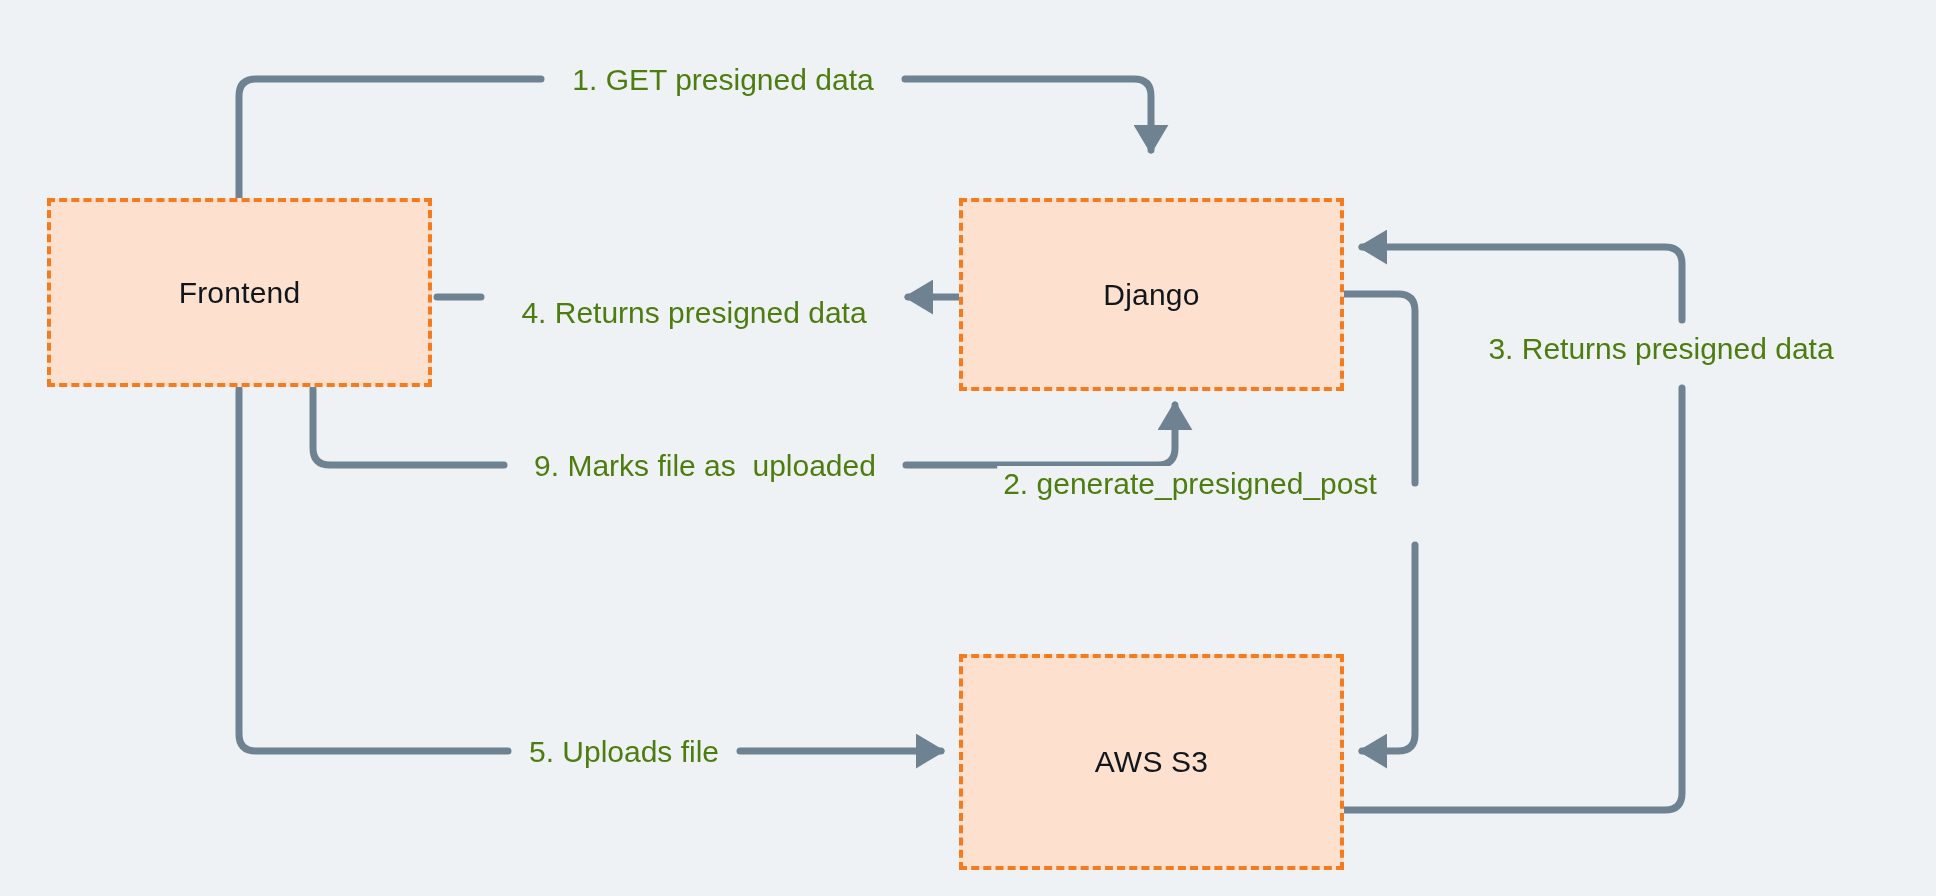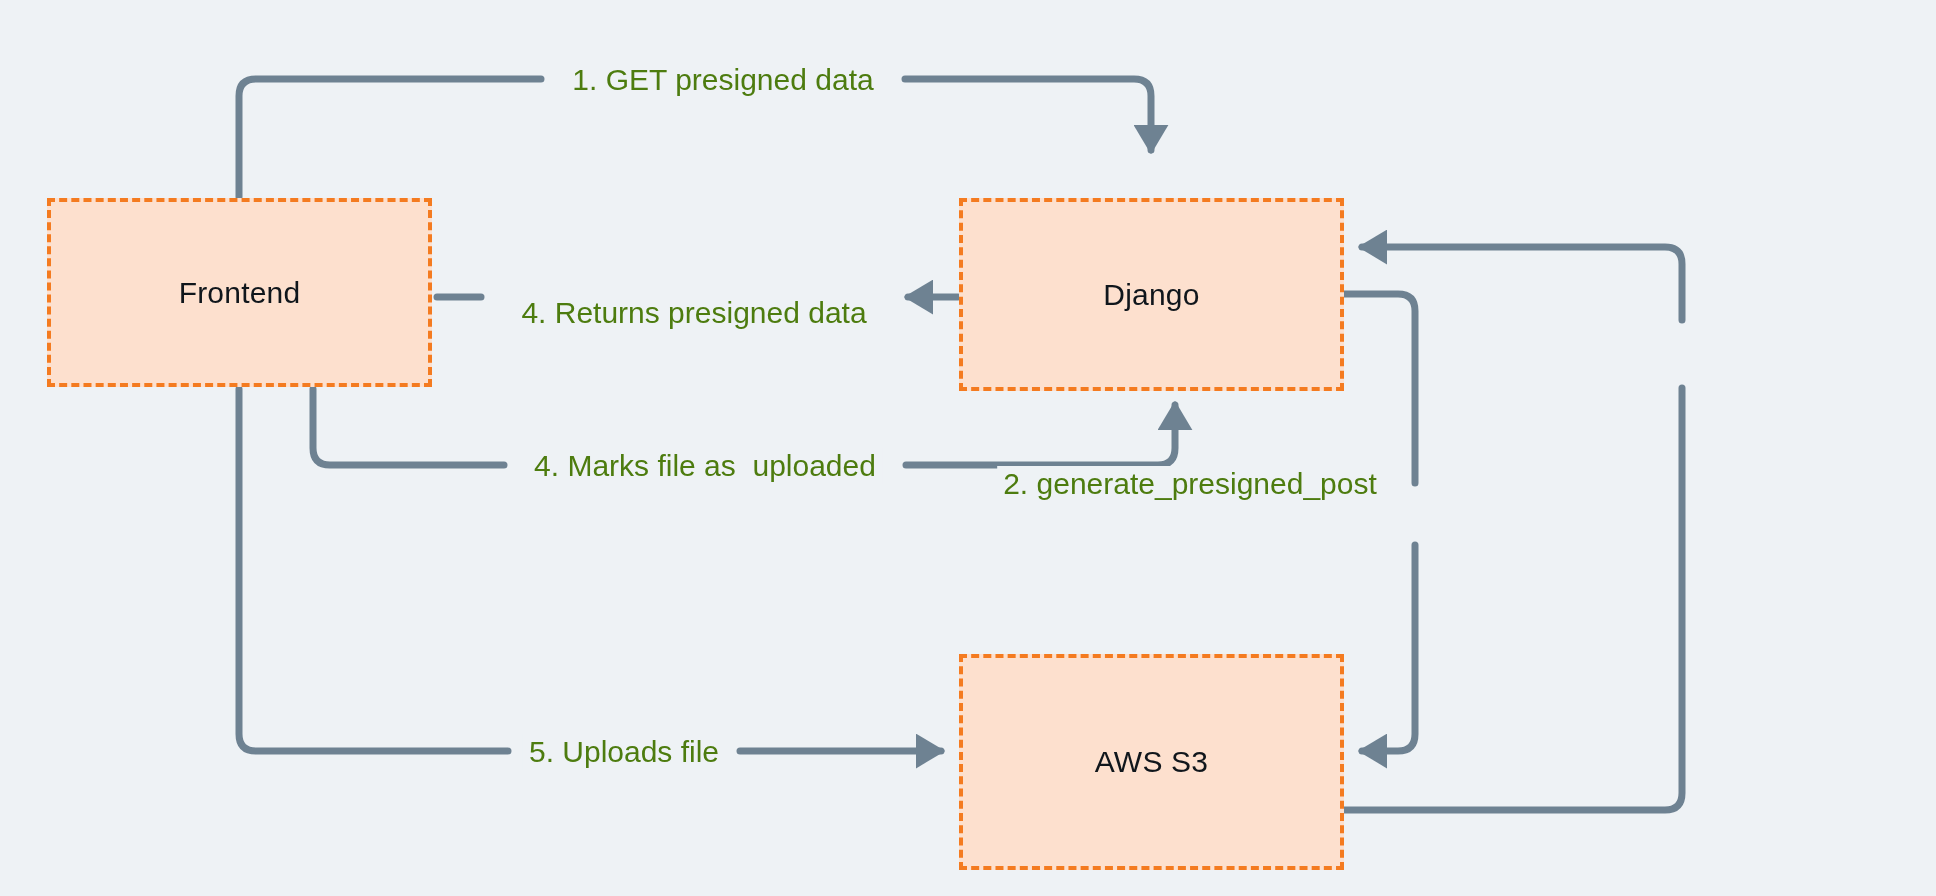--- a/index.html
+++ b/index.html
@@ -98,20 +98,21 @@
   </div>
 
   <div class="node-box" id="node-s3" style="left:959px; top:654px; width:385px; height:216px;">
     <span class="node-label">AWS S3</span>
   </div>
 
   <div class="edge-label" style="left:723px; top:80px;">1. GET presigned data</div>
 
   <div class="edge-label" style="left:1148px; top:484px;margin-left:42px;">2. generate_presigned_post</div>
 
+  <div class="edge-label" style="left:1661px; top:349px;">3. Returns presigned data</div>
 
   <div class="edge-label" style="left:694px; top:297px;margin-top:16px;">4. Returns presigned data</div>
 
   <div class="edge-label" style="left:624px; top:752px;">5. Uploads file</div>
 
-  <div class="edge-label" style="left:705px; top:466px;">4. Marks file as  uploaded</div>
+  <div class="edge-label" style="left:705px; top:466px;">9. Marks file as  uploaded</div>
 
 </div>
 
 </body></html>

